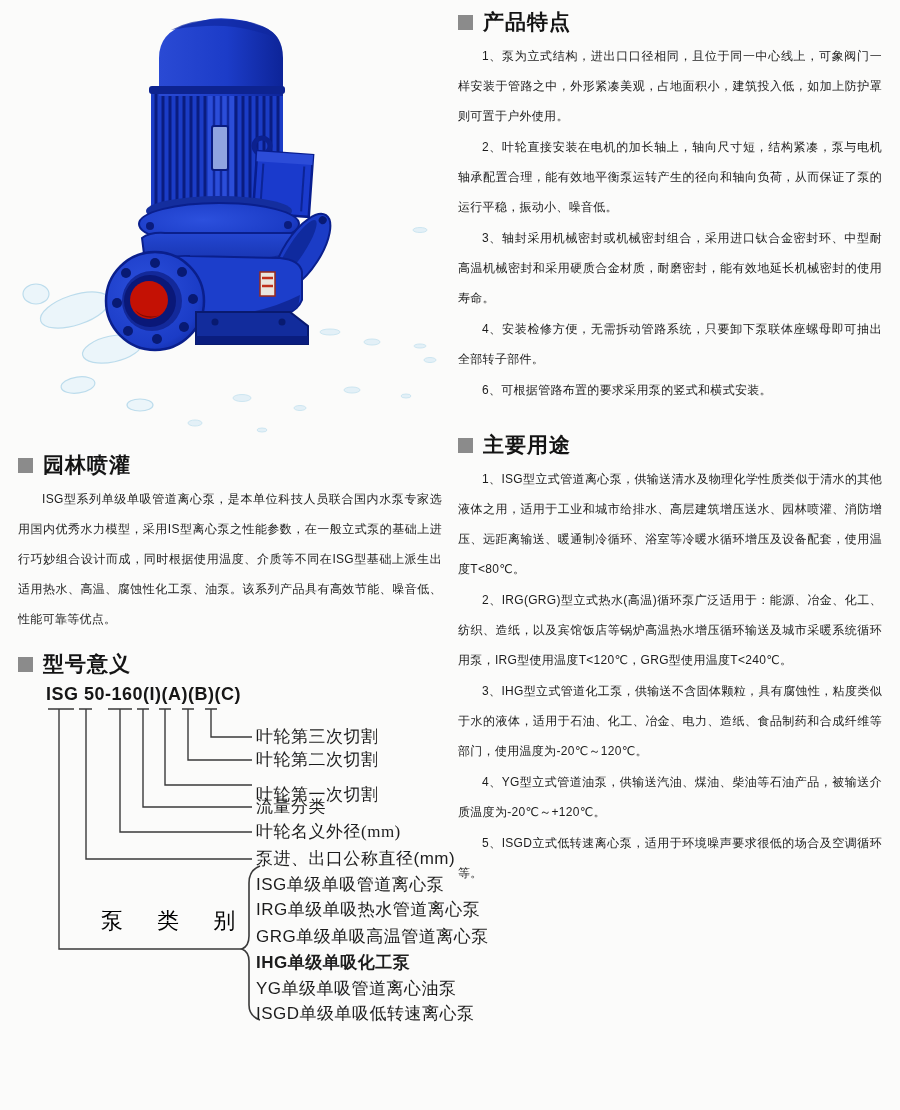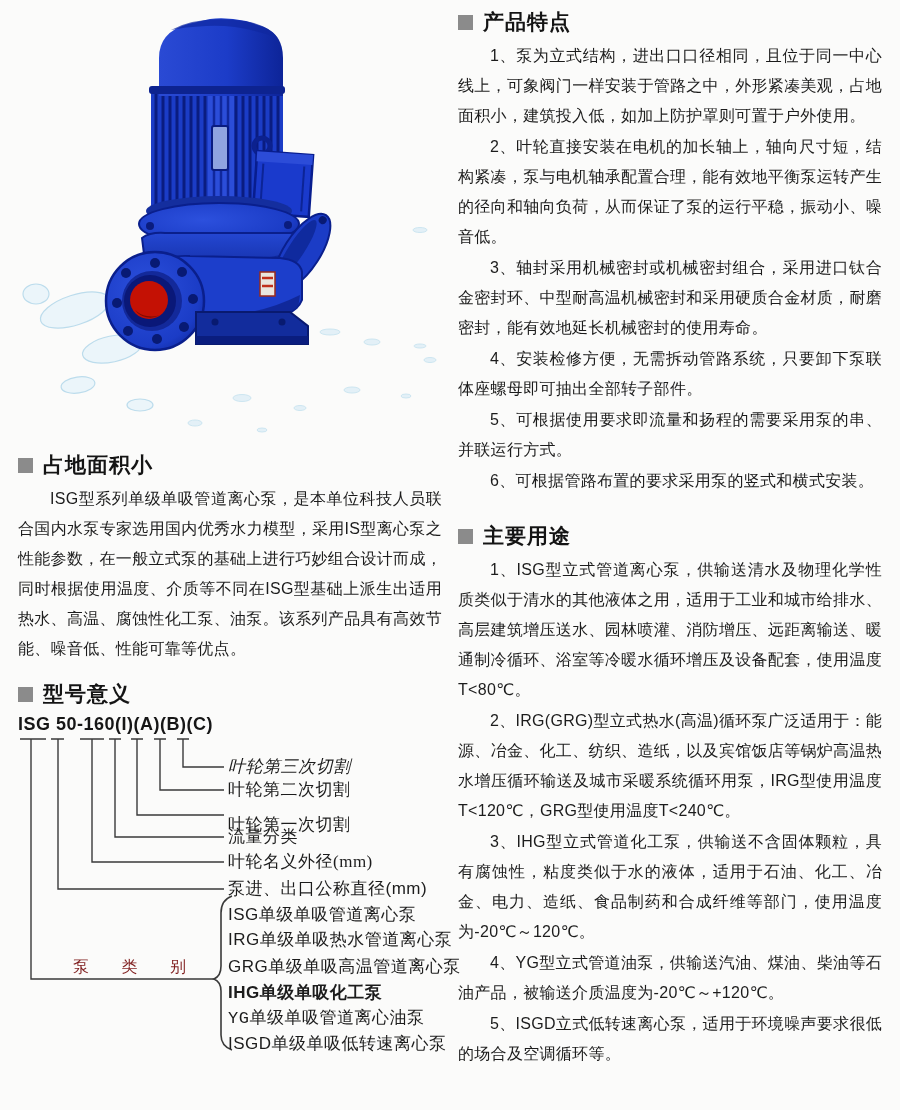--- a/index.html
+++ b/index.html
@@ -11,41 +11,41 @@
     position:relative;
     overflow:hidden;
   }
   .page{position:relative;width:900px;height:1110px;}
   .col-left{position:absolute;left:0;top:0;width:455px;}
   .col-right{position:absolute;left:458px;top:0;width:424px;}
   .sec-header{display:flex;align-items:center;gap:10px;margin:0;font-family:Liberation Serif, serif;}
   .sec-square{width:15px;height:15px;background:#8b8b8b;flex:0 0 auto;}
   .sec-title{font-size:21px;font-weight:bold;color:#141414;letter-spacing:1px;margin:0;}
   .body-text{
-    font-size:16px;line-height:30px;
+    font-size:12px;line-height:30px;
     text-align:justify;text-indent:2em;
     letter-spacing:.3px;color:#1c1c1c;margin:0;
   }
   .col-right .body-text{margin:0 0 1px 0;}
   .pump-wrap{width:455px;height:445px;position:relative;}
   .overview{margin:6px 0 0 18px;width:424px;}
   .overview .body-text{margin-top:5px;}
   .model{margin:16px 0 0 18px;width:437px;}
-  .diagram{position:relative;width:437px;height:368px;margin-top:2px;}
+  .diagram{position:relative;width:437px;height:368px;margin-top:2px;margin-left:28px;}
   .model-code{
     position:absolute;left:0;top:4px;
     font-size:18px;font-weight:bold;letter-spacing:.5px;color:#161616;
   }
   .dg-label{
     position:absolute;left:210px;height:30px;line-height:30px;
     font-size:17px;letter-spacing:.5px;white-space:nowrap;color:#1c1c1c;
   }
   .dg-cat{
-    position:absolute;left:55px;top:242px;height:30px;line-height:30px;
-    font-size:16px;letter-spacing:14px;color:#7f1d1d;white-space:nowrap;
+    position:absolute;left:55px;top:226px;height:30px;line-height:30px;
+    font-size:22px;letter-spacing:14px;color:#000000;white-space:nowrap;
   }
   svg{display:block;}
 </style>
 </head>
 <body>
 
 <div class="page">
 
   <div class="col-left">
 
@@ -186,21 +186,21 @@
           <path d="M196,336 L308,336 L308,344 L196,344 Z" fill="#0a1d7e"></path>
           <circle cx="215" cy="322" r="3.5" fill="#081a70"></circle>
           <circle cx="282" cy="322" r="3.5" fill="#081a70"></circle>
         </g>
       </svg>
     </div>
 
     <section class="overview">
       <div class="sec-header">
         <span class="sec-square"></span>
-        <h2 class="sec-title">占地面积小</h2>
+        <h2 class="sec-title">园林喷灌</h2>
       </div>
       <p class="body-text">ISG型系列单级单吸管道离心泵，是本单位科技人员联合国内水泵专家选用国内优秀水力模型，采用IS型离心泵之性能参数，在一般立式泵的基础上进行巧妙组合设计而成，同时根据使用温度、介质等不同在ISG型基础上派生出适用热水、高温、腐蚀性化工泵、油泵。该系列产品具有高效节能、噪音低、性能可靠等优点。</p>
     </section>
 
     <section class="model">
       <div class="sec-header">
         <span class="sec-square"></span>
         <h2 class="sec-title">型号意义</h2>
       </div>
 
@@ -221,52 +221,51 @@
 
           <path d="M74,29 V152 H206"></path>
 
           <path d="M40,29 V179 H206"></path>
 
           <path d="M13,29 V269 H197"></path>
 
           <path d="M214,186 Q203,190 203,203 L203,256 Q203,266 196,269 Q203,272 203,281 L203,325 Q203,336 214,340" stroke-width="1.6"></path>
         </svg>
 
-        <div class="dg-label" style="top:42px;font-style:italic;">叶轮第三次切割</div>
+        <div class="dg-label" style="top:42px;">叶轮第三次切割</div>
         <div class="dg-label" style="top:65px;">叶轮第二次切割</div>
         <div class="dg-label" style="top:100px;">叶轮第一次切割</div>
         <div class="dg-label" style="top:112px;">流量分类</div>
         <div class="dg-label" style="top:137px;font-family:Liberation Serif, serif;">叶轮名义外径(mm)</div>
         <div class="dg-label" style="top:164px;">泵进、出口公称直径(mm)</div>
 
         <div class="dg-cat">泵 类 别</div>
 
         <div class="dg-label" style="top:190px;">ISG单级单吸管道离心泵</div>
         <div class="dg-label" style="top:215px;">IRG单级单吸热水管道离心泵</div>
         <div class="dg-label" style="top:242px;">GRG单级单吸高温管道离心泵</div>
         <div class="dg-label" style="top:268px;font-weight:bold;">IHG单级单吸化工泵</div>
-        <div class="dg-label" style="top:294px;font-family:Liberation Mono, monospace;">YG单级单吸管道离心油泵</div>
+        <div class="dg-label" style="top:294px;">YG单级单吸管道离心油泵</div>
         <div class="dg-label" style="top:319px;">ISGD单级单吸低转速离心泵</div>
       </div>
     </section>
   </div>
 
   <div class="col-right">
 
     <section style="margin-top:8px;">
       <div class="sec-header">
         <span class="sec-square"></span>
         <h2 class="sec-title">产品特点</h2>
       </div>
       <div style="margin-top:5px;">
         <p class="body-text">1、泵为立式结构，进出口口径相同，且位于同一中心线上，可象阀门一样安装于管路之中，外形紧凑美观，占地面积小，建筑投入低，如加上防护罩则可置于户外使用。</p>
         <p class="body-text">2、叶轮直接安装在电机的加长轴上，轴向尺寸短，结构紧凑，泵与电机轴承配置合理，能有效地平衡泵运转产生的径向和轴向负荷，从而保证了泵的运行平稳，振动小、噪音低。</p>
         <p class="body-text">3、轴封采用机械密封或机械密封组合，采用进口钛合金密封环、中型耐高温机械密封和采用硬质合金材质，耐磨密封，能有效地延长机械密封的使用寿命。</p>
         <p class="body-text">4、安装检修方便，无需拆动管路系统，只要卸下泵联体座螺母即可抽出全部转子部件。</p>
-        <p class="body-text">5、可根据使用要求即流量和扬程的需要采用泵的串、并联运行方式。</p>
         <p class="body-text">6、可根据管路布置的要求采用泵的竖式和横式安装。</p>
       </div>
     </section>
 
     <section style="margin-top:26px;">
       <div class="sec-header">
         <span class="sec-square"></span>
         <h2 class="sec-title">主要用途</h2>
       </div>
       <div style="margin-top:5px;">

